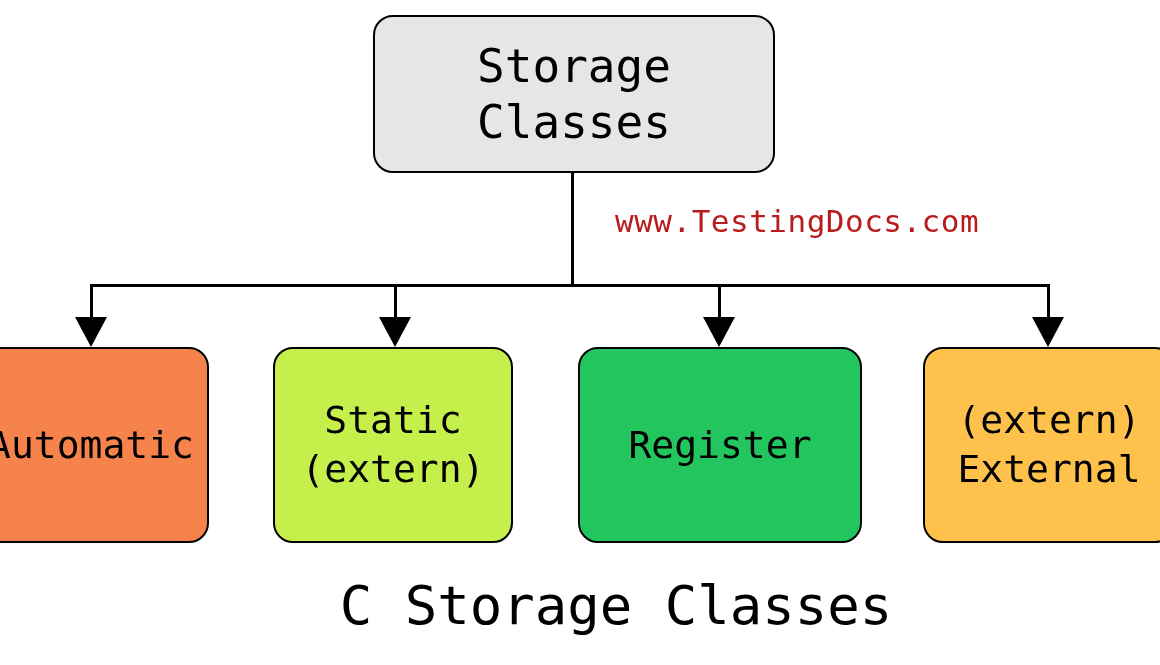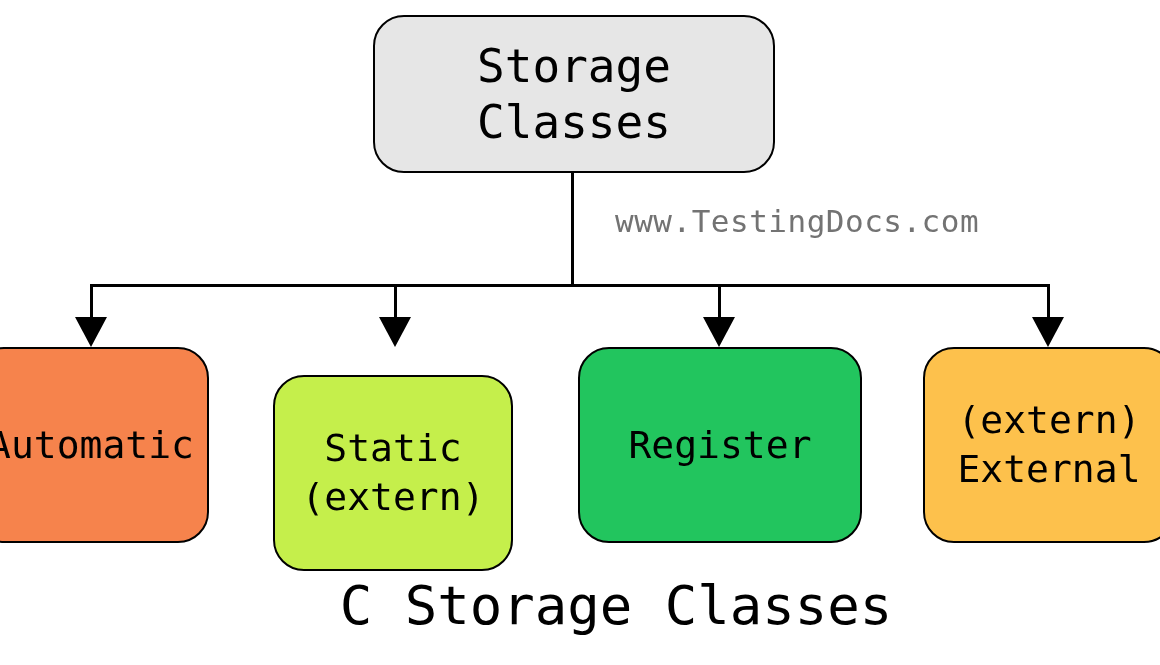--- a/index.html
+++ b/index.html
@@ -14,21 +14,21 @@
     overflow: hidden;
     background: #ffffff;
     font-family: "DejaVu Sans Mono", "Liberation Mono", monospace;
     color: #000000;
   }
   
   .node {
     position: absolute;
     box-sizing: border-box;
     border: 2.5px solid #000000;
-    border-radius: 31px;
+    border-radius: 20px;
     display: flex;
     flex-direction: column;
     align-items: center;
     justify-content: center;
     text-align: center;
   }
   .node-root {
     left: 373px;
     top: 15px;
     width: 402px;
@@ -41,21 +41,21 @@
     width: 340px;
   }
   .node-child {
     top: 347px;
     height: 196px;
     font-size: 38px;
     line-height: 1.28;
   }
   .node-child .node-line { display: block; }
   .node-auto     { left: -27px;  width: 236px; }
-  .node-static   { left: 273px;  width: 240px; margin-top: 28px; }
+  .node-static   { left: 273px;  width: 240px; }
   .node-register { left: 578px;  width: 284px; }
   .node-extern   { left: 923px;  width: 252px; }
   
   .line {
     position: absolute;
     background: #000000;
   }
   .stem-root { left: 571px; top: 172px; width: 2.5px; height: 113px; }
   .bus       { left: 90px;  top: 284px; width: 960px; height: 2.5px; }
   .branch    { top: 285px;  width: 2.5px; height: 35px; }
@@ -75,21 +75,21 @@
   .arrow-auto     { left: 75px; }
   .arrow-static   { left: 379px; }
   .arrow-register { left: 703px; }
   .arrow-extern   { left: 1032px; }
   
   .watermark {
     position: absolute;
     left: 615px;
     top: 203px;
     font-size: 31px;
-    color: #737373;
+    color: #b91c1c;
     letter-spacing: 0.5px;
     white-space: nowrap;
   }
   .caption {
     position: absolute;
     left: 36px;
     top: 574px;
     width: 1160px;
     text-align: center;
     font-size: 54px;

